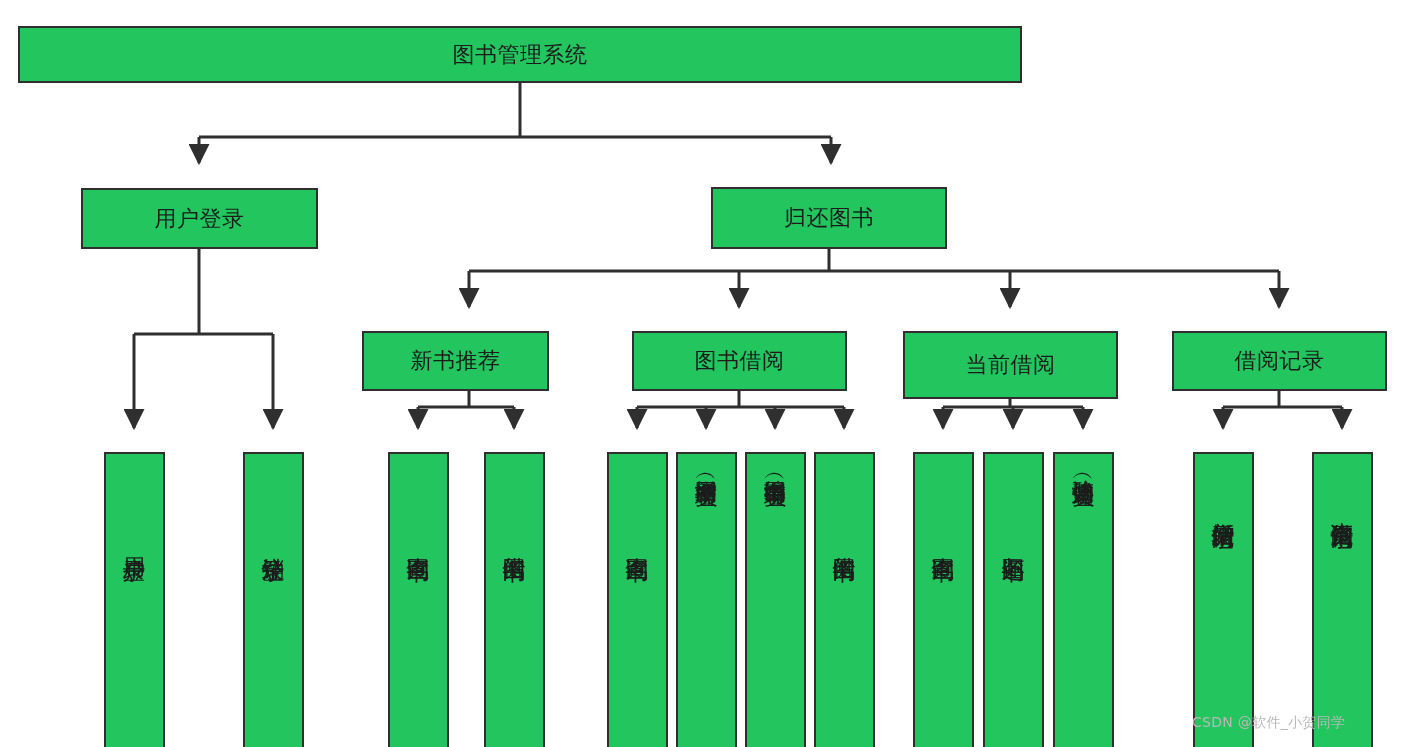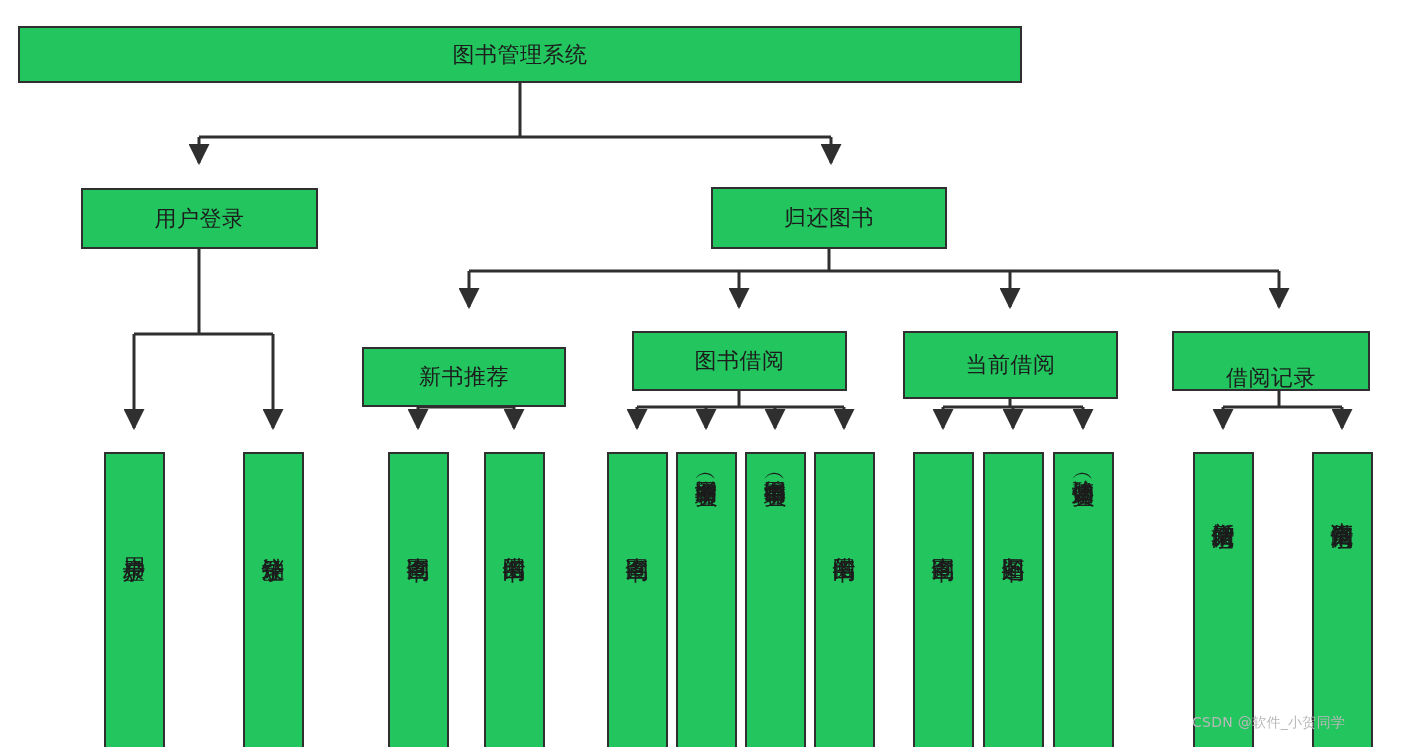--- a/index.html
+++ b/index.html
@@ -135,30 +135,30 @@
     <span class="label">图书管理系统</span>
   </div>
 
   <div class="node horizontal" style="left:81px; top:172px; width:237px; height:61px;">
     <span class="label">用户登录</span>
   </div>
   <div class="node horizontal" style="left:711px; top:171px; width:236px; height:62px;">
     <span class="label">归还图书</span>
   </div>
 
-  <div class="node horizontal" style="left:362px; top:331px; width:204px; height:60px;">
+  <div class="node horizontal" style="left:362px; top:315px; width:187px; height:60px;">
     <span class="label">新书推荐</span>
   </div>
   <div class="node horizontal" style="left:632px; top:315px; width:215px; height:60px;">
     <span class="label">图书借阅</span>
   </div>
   <div class="node horizontal" style="left:903px; top:315px; width:215px; height:68px;">
     <span class="label">当前借阅</span>
   </div>
-  <div class="node horizontal" style="left:1172px; top:315px; width:198px; height:60px;align-items:flex-end;">
+  <div class="node horizontal" style="left:1172px; top:315px; width:215px; height:60px;">
     <span class="label">借阅记录</span>
   </div>
 
   <div class="node vertical" style="left:104px; top:436px; width:61px; height:299px; padding-top:85px;">
     <span class="label">用户登录</span>
   </div>
   <div class="node vertical" style="left:243px; top:436px; width:61px; height:299px; padding-top:85px;">
     <span class="label">注销登录</span>
   </div>
   <div class="node vertical" style="left:388px; top:436px; width:61px; height:299px; padding-top:85px;">

